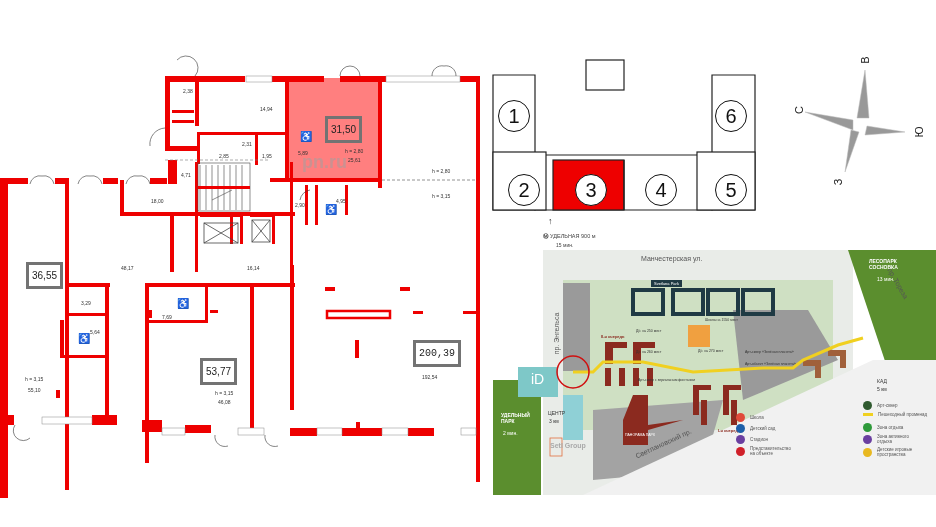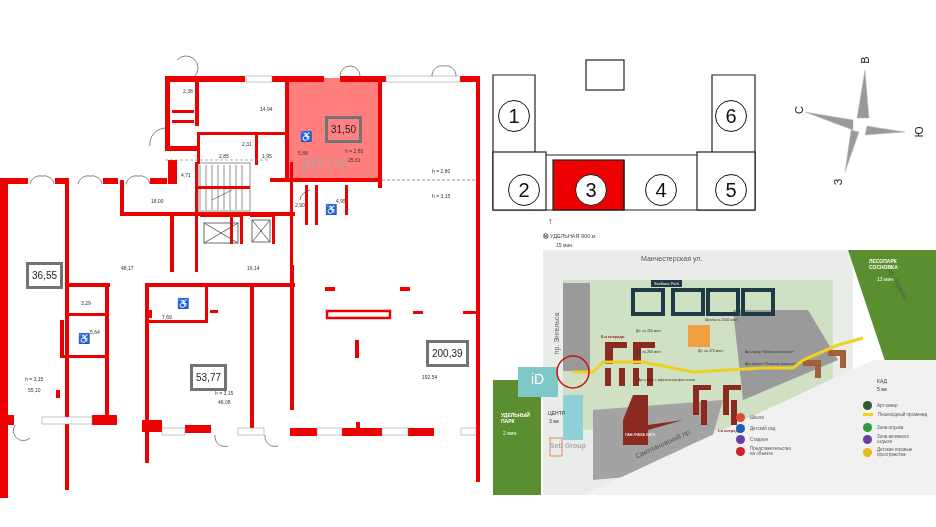--- a/index.html
+++ b/index.html
@@ -166,26 +166,26 @@
   <div class="lbl" style="left:345px;top:148px;">h = 2,80</div>
   <div class="lbl" style="left:348px;top:157px;">25,61</div>
   <div class="abs" style="left:302px;top:152px;font-size:18px;font-weight:bold;color:rgba(160,160,160,0.55);font-family:'Liberation Sans',sans-serif;">pn.ru</div>
 
   <div class="boxlbl" style="left:26px;top:262px;">36,55</div>
   <div class="lbl" style="left:25px;top:376px;">h = 3,15</div>
   <div class="lbl" style="left:28px;top:387px;">55,10</div>
   <div class="lbl" style="left:81px;top:300px;">3,29</div>
   <div class="lbl" style="left:90px;top:329px;">5,64</div>
 
-  <div class="boxlbl" style="left:190px;top:358px;margin-top:6px;">53,77</div>
+  <div class="boxlbl" style="left:200px;top:358px;">53,77</div>
   <div class="lbl" style="left:215px;top:390px;">h = 3,15</div>
   <div class="lbl" style="left:218px;top:399px;">46,08</div>
   <div class="lbl" style="left:162px;top:314px;">7,69</div>
 
-  <div class="boxlbl" style="left:426px;top:340px;">200,39</div>
+  <div class="boxlbl" style="left:413px;top:340px;font-family:Liberation Mono, monospace;">200,39</div>
   <div class="lbl" style="left:422px;top:374px;">192,54</div>
   <div class="lbl" style="left:295px;top:202px;">2,90</div>
   <div class="lbl" style="left:336px;top:198px;">4,95</div>
   <div class="lbl" style="left:432px;top:168px;">h = 2,80</div>
   <div class="lbl" style="left:432px;top:193px;">h = 3,15</div>
 
   <div class="abs" style="left:300px;top:131px;font-size:10px;color:#555;">♿</div>
   <div class="abs" style="left:325px;top:204px;font-size:10px;color:#555;">♿</div>
   <div class="abs" style="left:78px;top:333px;font-size:10px;color:#555;">♿</div>
   <div class="abs" style="left:177px;top:298px;font-size:10px;color:#555;">♿</div>

